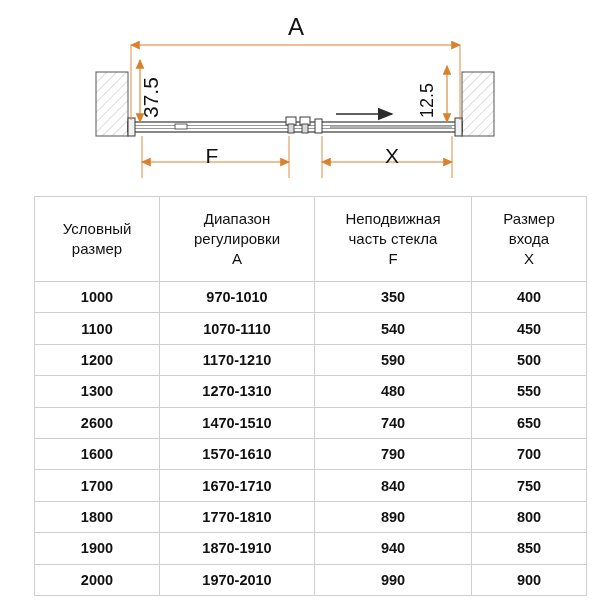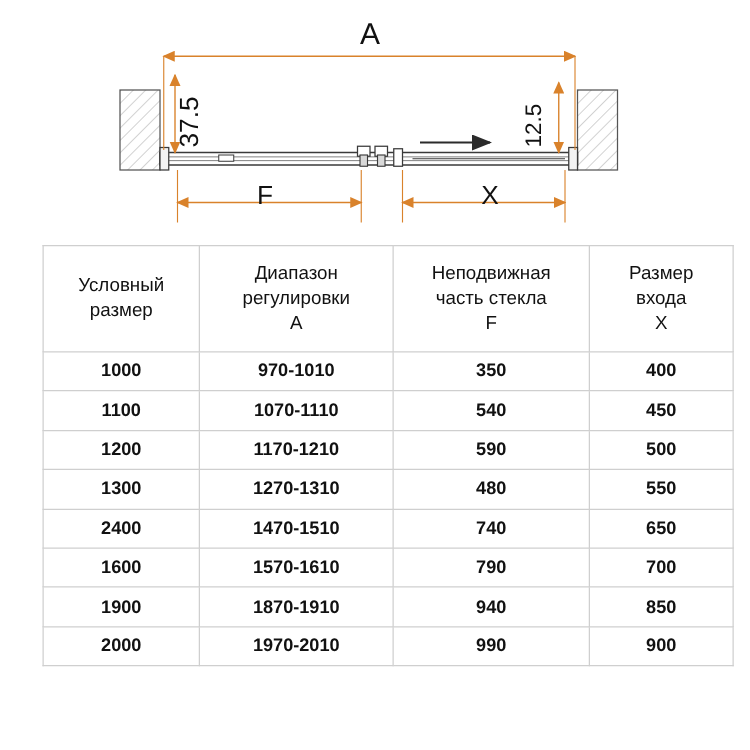--- a/index.html
+++ b/index.html
@@ -198,32 +198,44 @@
           <td>590</td>
           <td>500</td>
         </tr>
         <tr>
           <td>1300</td>
           <td>1270-1310</td>
           <td>480</td>
           <td>550</td>
         </tr>
         <tr>
-          <td>2400</td>
+          <td>2600</td>
           <td>1470-1510</td>
           <td>740</td>
           <td>650</td>
         </tr>
         <tr>
           <td>1600</td>
           <td>1570-1610</td>
           <td>790</td>
           <td>700</td>
         </tr>
         <tr>
+          <td>1700</td>
+          <td>1670-1710</td>
+          <td>840</td>
+          <td>750</td>
+        </tr>
+        <tr>
+          <td>1800</td>
+          <td>1770-1810</td>
+          <td>890</td>
+          <td>800</td>
+        </tr>
+        <tr>
           <td>1900</td>
           <td>1870-1910</td>
           <td>940</td>
           <td>850</td>
         </tr>
         <tr>
           <td>2000</td>
           <td>1970-2010</td>
           <td>990</td>
           <td>900</td>

